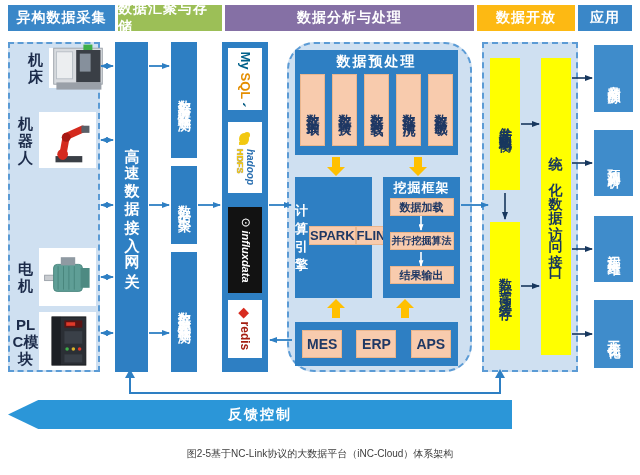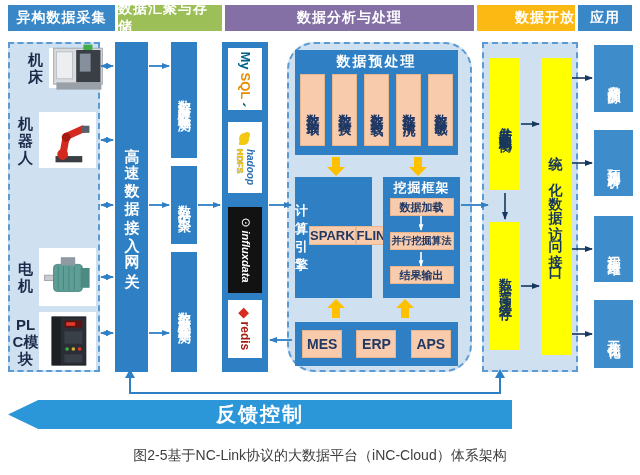--- a/index.html
+++ b/index.html
@@ -14,38 +14,38 @@
   .ylw{position:absolute;background:#ffff00;color:#17375e;display:flex;align-items:center;justify-content:center;font-weight:bold;}
   .app{position:absolute;background:#3f8ccb;color:#fff;display:flex;align-items:center;justify-content:center;
        font-weight:bold;font-size:13px;letter-spacing:2px;}
   .peach{background:#f8cbad;color:#1f3864;display:flex;align-items:center;justify-content:center;
          font-weight:bold;box-sizing:border-box;border:1px solid #eab68e;}
   .devrow{position:absolute;display:flex;align-items:center;}
   .devlbl{width:27px;font-weight:bold;font-size:15px;line-height:17px;color:#1c2b4a;word-break:break-all;text-align:center;}
   .devimg{flex:1;background:#fff;display:flex;align-items:center;justify-content:center;height:100%;}
   .logo{position:absolute;background:#fff;display:flex;align-items:center;justify-content:center;overflow:hidden;}
   .logrot{transform:rotate(90deg);white-space:nowrap;display:flex;align-items:center;justify-content:center;gap:3px;}
-  .title-cap{position:absolute;left:0;top:447px;width:640px;text-align:center;font-size:14px;color:#3d3d3d;}
+  .title-cap{position:absolute;left:0;top:447px;width:640px;text-align:center;font-size:10px;color:#3d3d3d;}
   svg.overlay{position:absolute;left:0;top:0;z-index:6;pointer-events:none;}
 </style>
 </head>
 <body>
 
 <div class="stage">
 
   <div class="hdr" style="left:8px;width:107px;background:#3a87c8;">
       <span>异构数据采集</span>
     </div>
   <div class="hdr" style="left:118px;width:104px;background:#9cbf57;">
       <span>数据汇聚与存储</span>
     </div>
   <div class="hdr" style="left:225px;width:249px;background:#8570a5;">
       <span>数据分析与处理</span>
     </div>
-  <div class="hdr" style="left:477px;width:98px;background:#fdb913;justify-content:flex-end;">
+  <div class="hdr" style="left:477px;width:98px;background:#fdb913;">
       <span>数据开放</span>
     </div>
   <div class="hdr" style="left:578px;width:54px;background:#3a87c8;">
       <span>应用</span>
     </div>
 
   <div class="panel" style="left:8px;top:42px;width:92px;height:330px;">
     <div class="devrow" style="left:12px;top:4px;width:84px;height:40px;">
       <div class="devlbl">机床</div>
       <div class="devimg">
@@ -200,21 +200,21 @@
     <span class="vt" style="font-size:14px;letter-spacing:14px;">统一化数据访问接口</span>
   </div>
 
   <div class="app vt" style="left:594px;top:45px;width:39px;height:67px;">产品溯源</div>
   <div class="app vt" style="left:594px;top:130px;width:39px;height:66px;">预测分析</div>
   <div class="app vt" style="left:594px;top:216px;width:39px;height:66px;">远程运维</div>
   <div class="app vt" style="left:594px;top:300px;width:39px;height:68px;">工艺优化</div>
 
   <div class="abs" style="left:8px;top:400px;width:504px;height:29px;background:#2b96d8;
        clip-path:polygon(0 50%,6% 0,100% 0,100% 100%,6% 100%);display:flex;align-items:center;justify-content:center;">
-    <span style="color:#fff;font-weight:bold;font-size:20px;letter-spacing:2px;">反馈控制</span>
+    <span style="color:#fff;font-weight:bold;font-size:14px;letter-spacing:2px;">反馈控制</span>
   </div>
 
   <div class="title-cap">图2-5基于NC-Link协议的大数据平台（iNC-Cloud）体系架构</div>
 
   <svg class="overlay" width="640" height="475">
     <defs>
       <marker id="mb" viewBox="0 0 8 6" markerWidth="8" markerHeight="6" refX="7" refY="3" orient="auto-start-reverse" markerUnits="userSpaceOnUse">
           <path d="M0,0 L8,3 L0,6 Z" fill="#2e7fc3"></path>
         </marker>
       <marker id="mn" viewBox="0 0 8 6" markerWidth="8" markerHeight="6" refX="7" refY="3" orient="auto-start-reverse" markerUnits="userSpaceOnUse">

